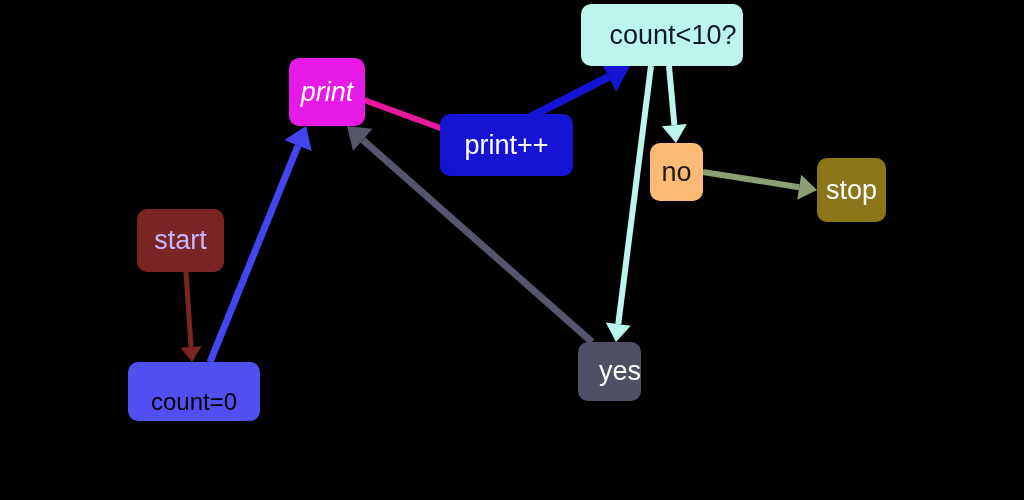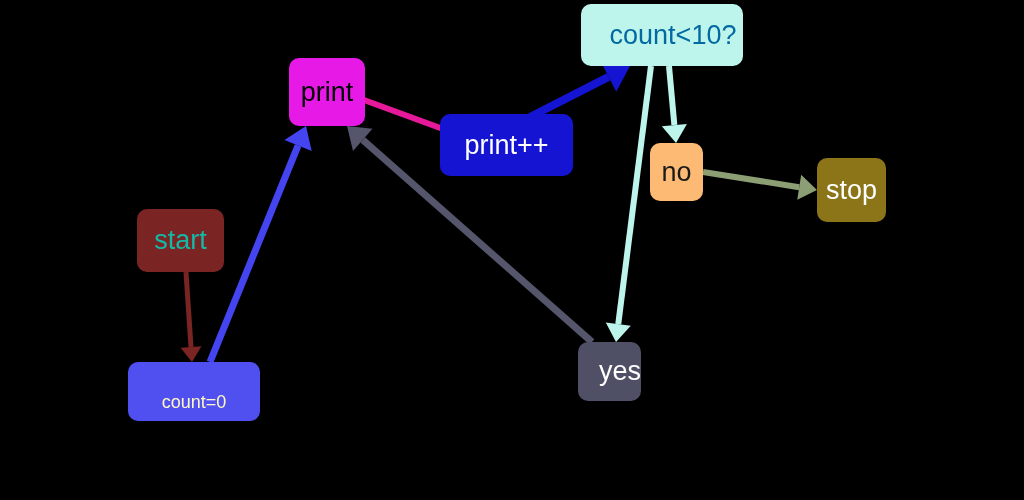--- a/index.html
+++ b/index.html
@@ -70,33 +70,33 @@
         <line x1="703" y1="172" x2="799.2202666240768" y2="187.1926736774858" stroke="#8C9E73" stroke-width="6" stroke-linecap="butt"></line>
         <polygon points="817,190 797.2551381983168,199.63848704063207 801.1853950498368,174.74686031433953" fill="#8C9E73"></polygon>
       </g>
       <g>
         <line x1="592" y1="342" x2="362.7522225913706" y2="139.88767379484102" stroke="#55556B" stroke-width="7" stroke-linecap="butt"></line>
         <polygon points="347,126 372.4735942477593,128.8611179808816 353.03085093498186,150.91422960880044" fill="#55556B"></polygon>
       </g>
     </svg>
   <div id="node-layer">
       <div class="node" style="left: 137px; top: 209px; width: 87px; height: 63px; background: rgb(123, 36, 36);">
-        <span class="node-label" style="color: #14b8a6; font-size: 27px;">start</span>
+        <span class="node-label" style="color: #c4b5fd; font-size: 27px;">start</span>
       </div>
       <div class="node" style="left: 128px; top: 362px; width: 132px; height: 59px; background: rgb(80, 80, 240);">
-        <span class="node-label" style="color: #fef9c3; font-size: 18px; margin-top: 20px;">count=0</span>
+        <span class="node-label" style="color: #000000; font-size: 24px; margin-top: 20px;">count=0</span>
       </div>
       <div class="node" style="left: 289px; top: 58px; width: 76px; height: 68px; background: rgb(230, 25, 230);">
-        <span class="node-label" style="color: #000000; font-size: 27px;">print</span>
+        <span class="node-label" style="color: #ffffff; font-size: 27px; font-style: italic;">print</span>
       </div>
       <div class="node" style="left: 440px; top: 114px; width: 133px; height: 62px; background: rgb(20, 20, 210);">
         <span class="node-label" style="color: rgb(255, 255, 255); font-size: 27px;">print++</span>
       </div>
       <div class="node" style="left: 581px; top: 4px; width: 162px; height: 62px; background: rgb(189, 245, 236);">
-        <span class="node-label" style="color: #0369a1; font-size: 27px; margin-left: 22px;">count&lt;10?</span>
+        <span class="node-label" style="color: #0f172a; font-size: 27px; margin-left: 22px;">count&lt;10?</span>
       </div>
       <div class="node" style="left: 650px; top: 143px; width: 53px; height: 58px; background: #fdba74;">
         <span class="node-label" style="color: rgb(26, 26, 26); font-size: 27px;">no</span>
       </div>
       <div class="node" style="left: 817px; top: 158px; width: 69px; height: 64px; background: rgb(140, 117, 24);">
         <span class="node-label" style="color: rgb(255, 255, 255); font-size: 27px;">stop</span>
       </div>
       <div class="node" style="left: 578px; top: 342px; width: 63px; height: 59px; background: rgb(79, 79, 102); justify-content: flex-end;">
         <span class="node-label" style="color: rgb(255, 255, 255); font-size: 27px;">yes</span>
       </div>

